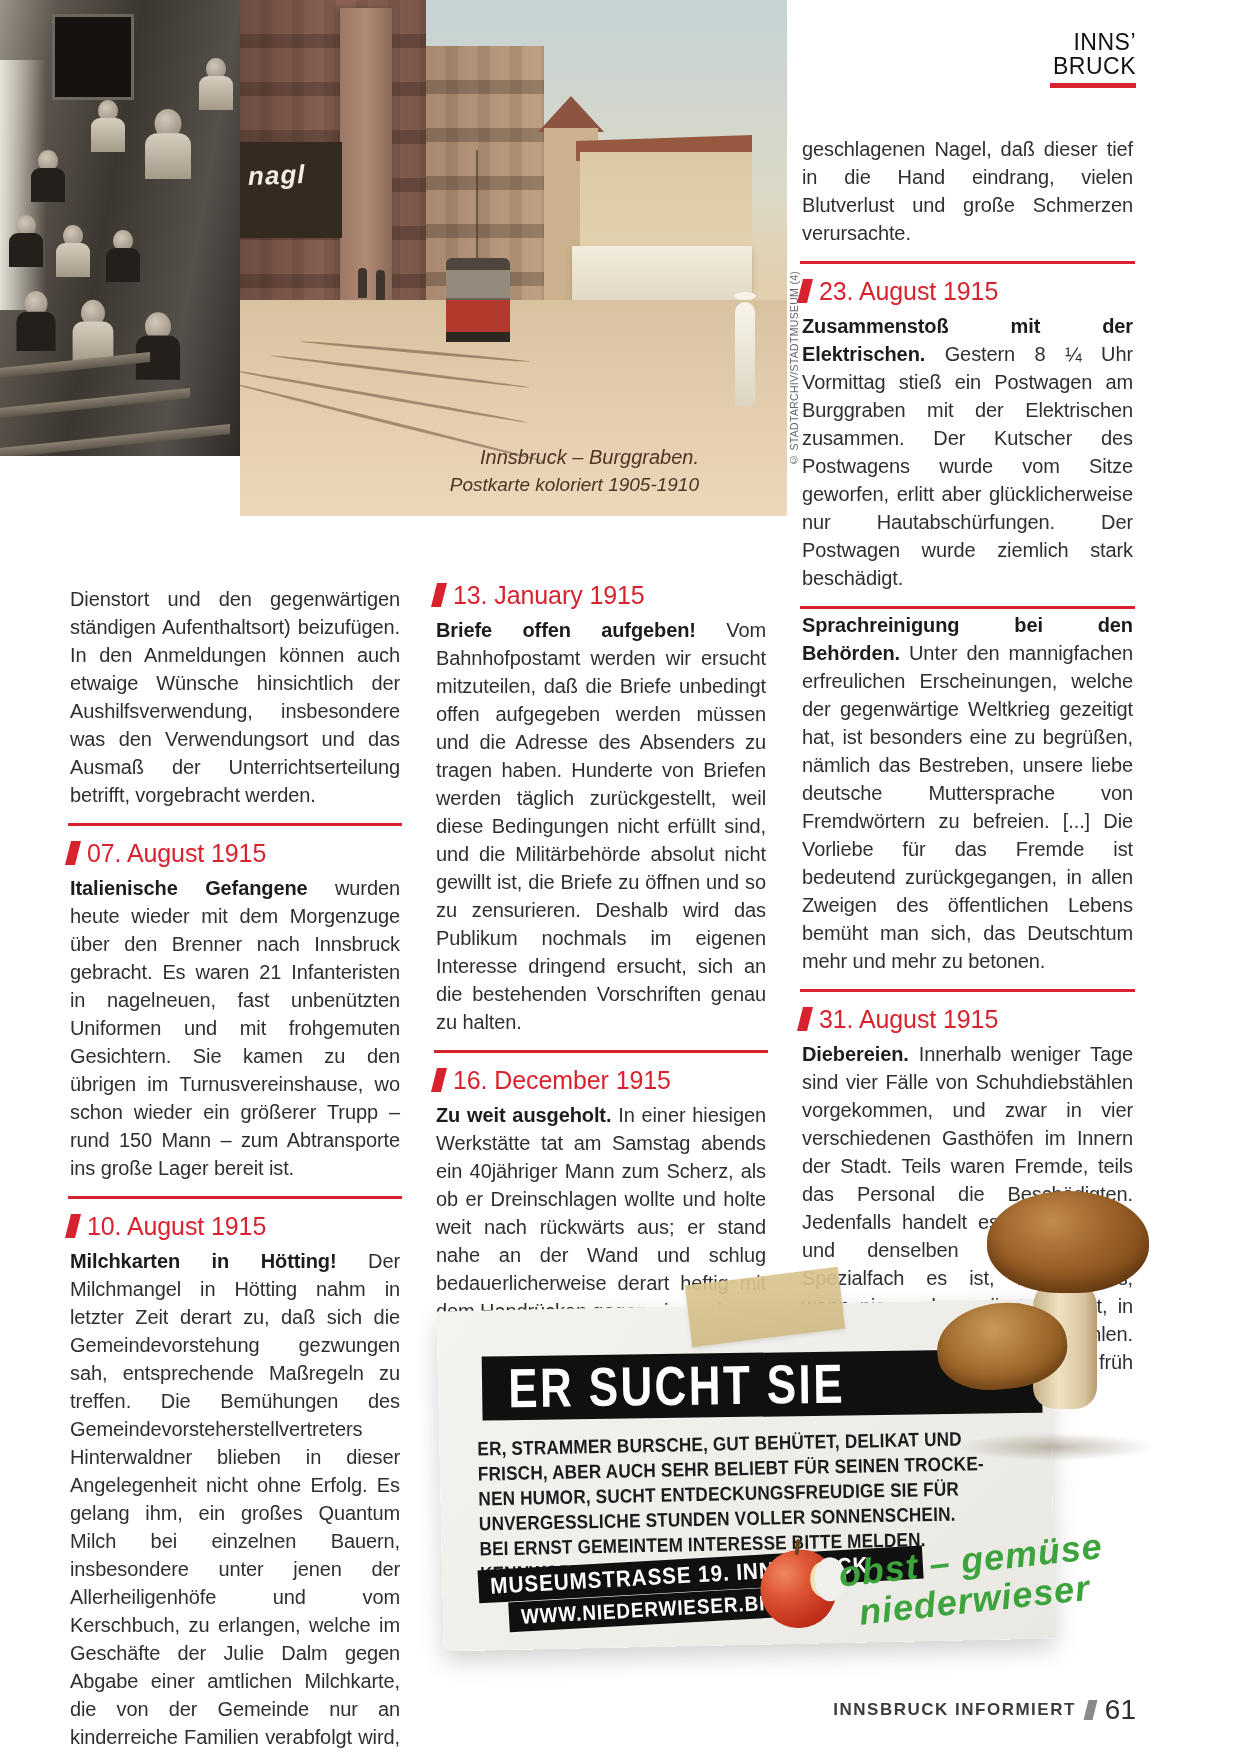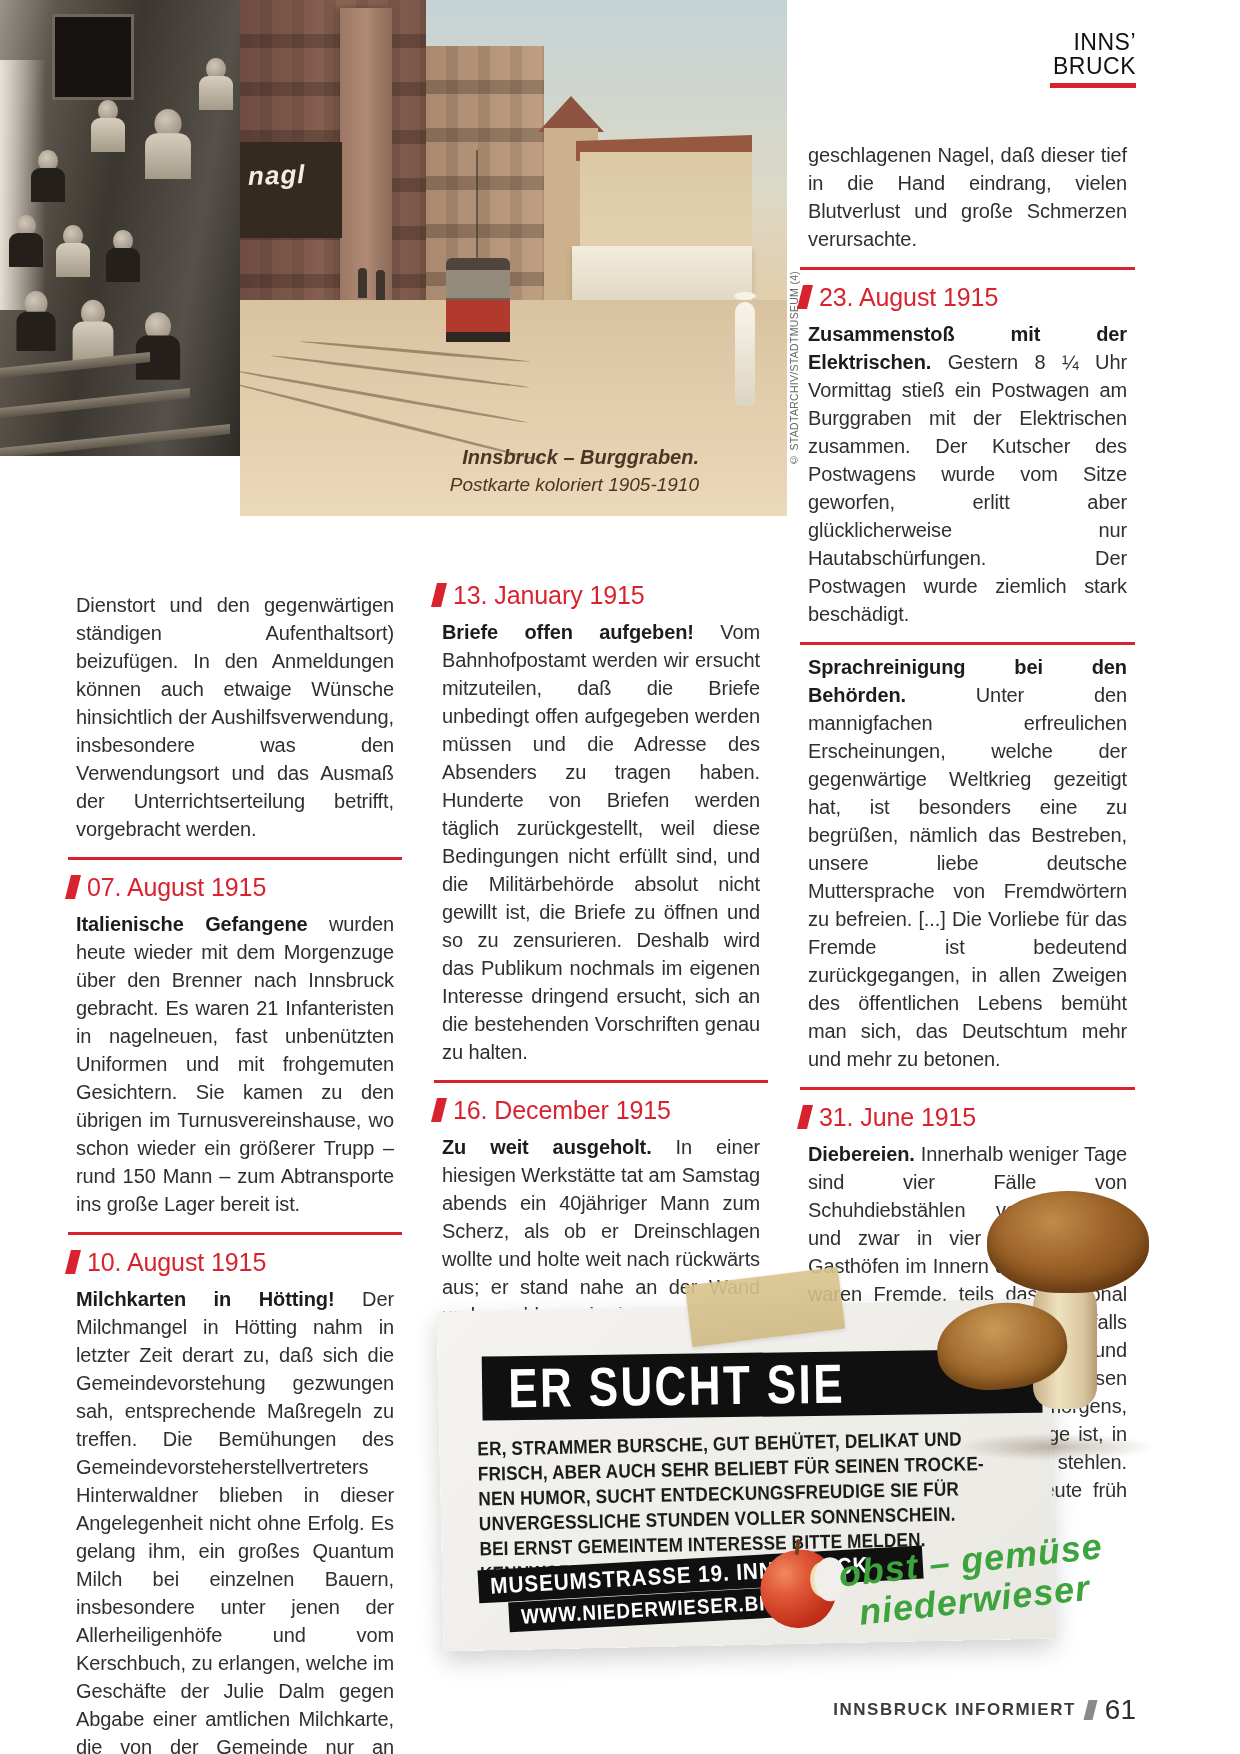--- a/index.html
+++ b/index.html
@@ -81,21 +81,21 @@
   .tram-lower{height:32px;background:#b13a2c;}
   .tram-base{height:10px;background:#2e2822;}
   .ped{position:absolute;width:9px;height:30px;background:#3e362c;border-radius:4px 4px 0 0;}
   .p1{left:118px;top:268px;}
   .p2{left:136px;top:270px;}
   .lady{position:absolute;left:492px;top:292px;width:26px;height:126px;}
   .lady .hat{width:22px;height:8px;background:#f6f2e8;border-radius:50%;margin-left:2px;}
   .lady .dress{width:20px;height:104px;border-radius:10px 10px 4px 4px;margin:2px 0 0 3px;
     background:linear-gradient(180deg,#f8f4ea,#ddd5c2);}
   .pc-caption{position:absolute;right:88px;bottom:18px;text-align:right;color:#4d3526;line-height:27px;}
-  .pc-cap-title{font-weight:bold;font-style:italic;font-size:20px;}
+  .pc-cap-title{font-weight:normal;font-style:italic;font-size:20px;}
   .pc-cap-sub{font-style:italic;font-size:19px;}
   .photo-credit{position:absolute;left:788px;top:336px;height:130px;writing-mode:vertical-rl;
     transform:rotate(180deg);font-size:10.5px;color:#666;letter-spacing:.3px;white-space:nowrap;}
 
   
   .logo{position:absolute;top:30px;right:104px;text-align:right;}
   .logo-line{font-size:23px;font-weight:400;letter-spacing:.5px;color:#111;line-height:24px;}
   .logo-bar{height:5px;background:var(--accent-red,#d8232e);margin-top:5px;width:86px;margin-left:auto;}
 
   
@@ -103,21 +103,21 @@
   .col1{left:68px;top:583px;width:334px;}
   .col2{left:434px;top:568px;width:334px;}
   .col3{left:800px;top:133px;width:335px;}
   .lead{font-weight:bold;color:#1c1c1a;}
   .rule{border:none;border-top:3px solid var(--accent-red,#d8232e);margin:14px 0 0;}
   .date-head{margin:12px 0 6px;color:var(--accent-red,#d8232e);font-size:25px;font-weight:normal;line-height:30px;text-align:left;}
   .slash{display:inline-block;width:10px;height:24px;background:var(--accent-red,#d8232e);
     transform:skewX(-14deg);margin-right:9px;vertical-align:-3px;}
   .endmark{display:inline-block;width:8px;height:17px;background:var(--accent-red,#d8232e);
     transform:skewX(-14deg);margin-left:7px;vertical-align:-1px;}
-  .para{margin:8px;}
+  .para{margin:2px;}
 
   
   .ad{position:absolute;left:400px;top:1150px;width:790px;height:530px;}
   .ad-paper{position:absolute;left:40px;top:155px;width:612px;height:340px;
     background:linear-gradient(135deg,#f4f3ef,#e9e8e3);box-shadow:0 10px 24px rgba(0,0,0,.18);
     transform:rotate(-1.2deg);}
   .ad-tape{position:absolute;left:288px;top:126px;width:154px;height:62px;
     background:linear-gradient(180deg,rgba(218,197,142,.92),rgba(205,182,125,.85));
     transform:rotate(-7deg);box-shadow:0 2px 4px rgba(0,0,0,.1);}
   .ad-headline{position:absolute;left:44px;top:48px;width:560px;height:64px;background:#101010;
@@ -278,21 +278,21 @@
 </div>
 
 <div class="col col3">
   <p class="para"><span>geschlagenen Nagel, daß dieser tief in die Hand eindrang, vielen Blutverlust und große Schmerzen verursachte.</span></p>
   <hr class="rule">
   <div class="date-head"><span class="slash"></span><span>23. August 1915</span></div>
   <p class="para"><span class="lead">Zusammenstoß mit der Elektrischen.</span> <span>Gestern 8 ¼ Uhr Vormittag stieß ein Postwagen am Burggraben mit der Elektrischen zusammen. Der Kutscher des Postwagens wurde vom Sitze geworfen, erlitt aber glücklicherweise nur Hautabschürfungen. Der Postwagen wurde ziemlich stark beschädigt.</span></p>
   <hr class="rule">
   <p class="para"><span class="lead">Sprachreinigung bei den Behörden.</span> <span>Unter den mannigfachen erfreulichen Erscheinungen, welche der gegenwärtige Weltkrieg gezeitigt hat, ist besonders eine zu begrüßen, nämlich das Bestreben, unsere liebe deutsche Muttersprache von Fremdwörtern zu befreien. [...] Die Vorliebe für das Fremde ist bedeutend zurückgegangen, in allen Zweigen des öffentlichen Lebens bemüht man sich, das Deutschtum mehr und mehr zu betonen.</span></p>
   <hr class="rule">
-  <div class="date-head"><span class="slash"></span><span>31. June 1915</span></div>
+  <div class="date-head"><span class="slash"></span><span>31. August 1915</span></div>
   <p class="para"><span class="lead">Diebereien.</span> <span>Innerhalb weniger Tage sind vier Fälle von Schuhdiebstählen vorgekommen, und zwar in vier verschiedenen Gasthöfen im Innern der Stadt. Teils waren Fremde, teils das Personal die Beschädigten. Jedenfalls handelt es ich um einen und denselben Dieb, dessen Spezialfach es ist, frühmorgens, wenn niemand um die Wege ist, in den Gasthöfen Schuhe zu stehlen. Der letzte Diebstahl ist heute früh vorgekommen.</span><span class="endmark"></span></p>
 </div>
 
 <div class="ad">
   <div class="ad-paper">
     <div class="ad-headline">
         <span>ER SUCHT SIE</span>
       </div>
     <div class="ad-body">
       <div>ER, STRAMMER BURSCHE, GUT BEHÜTET, DELIKAT UND</div>

